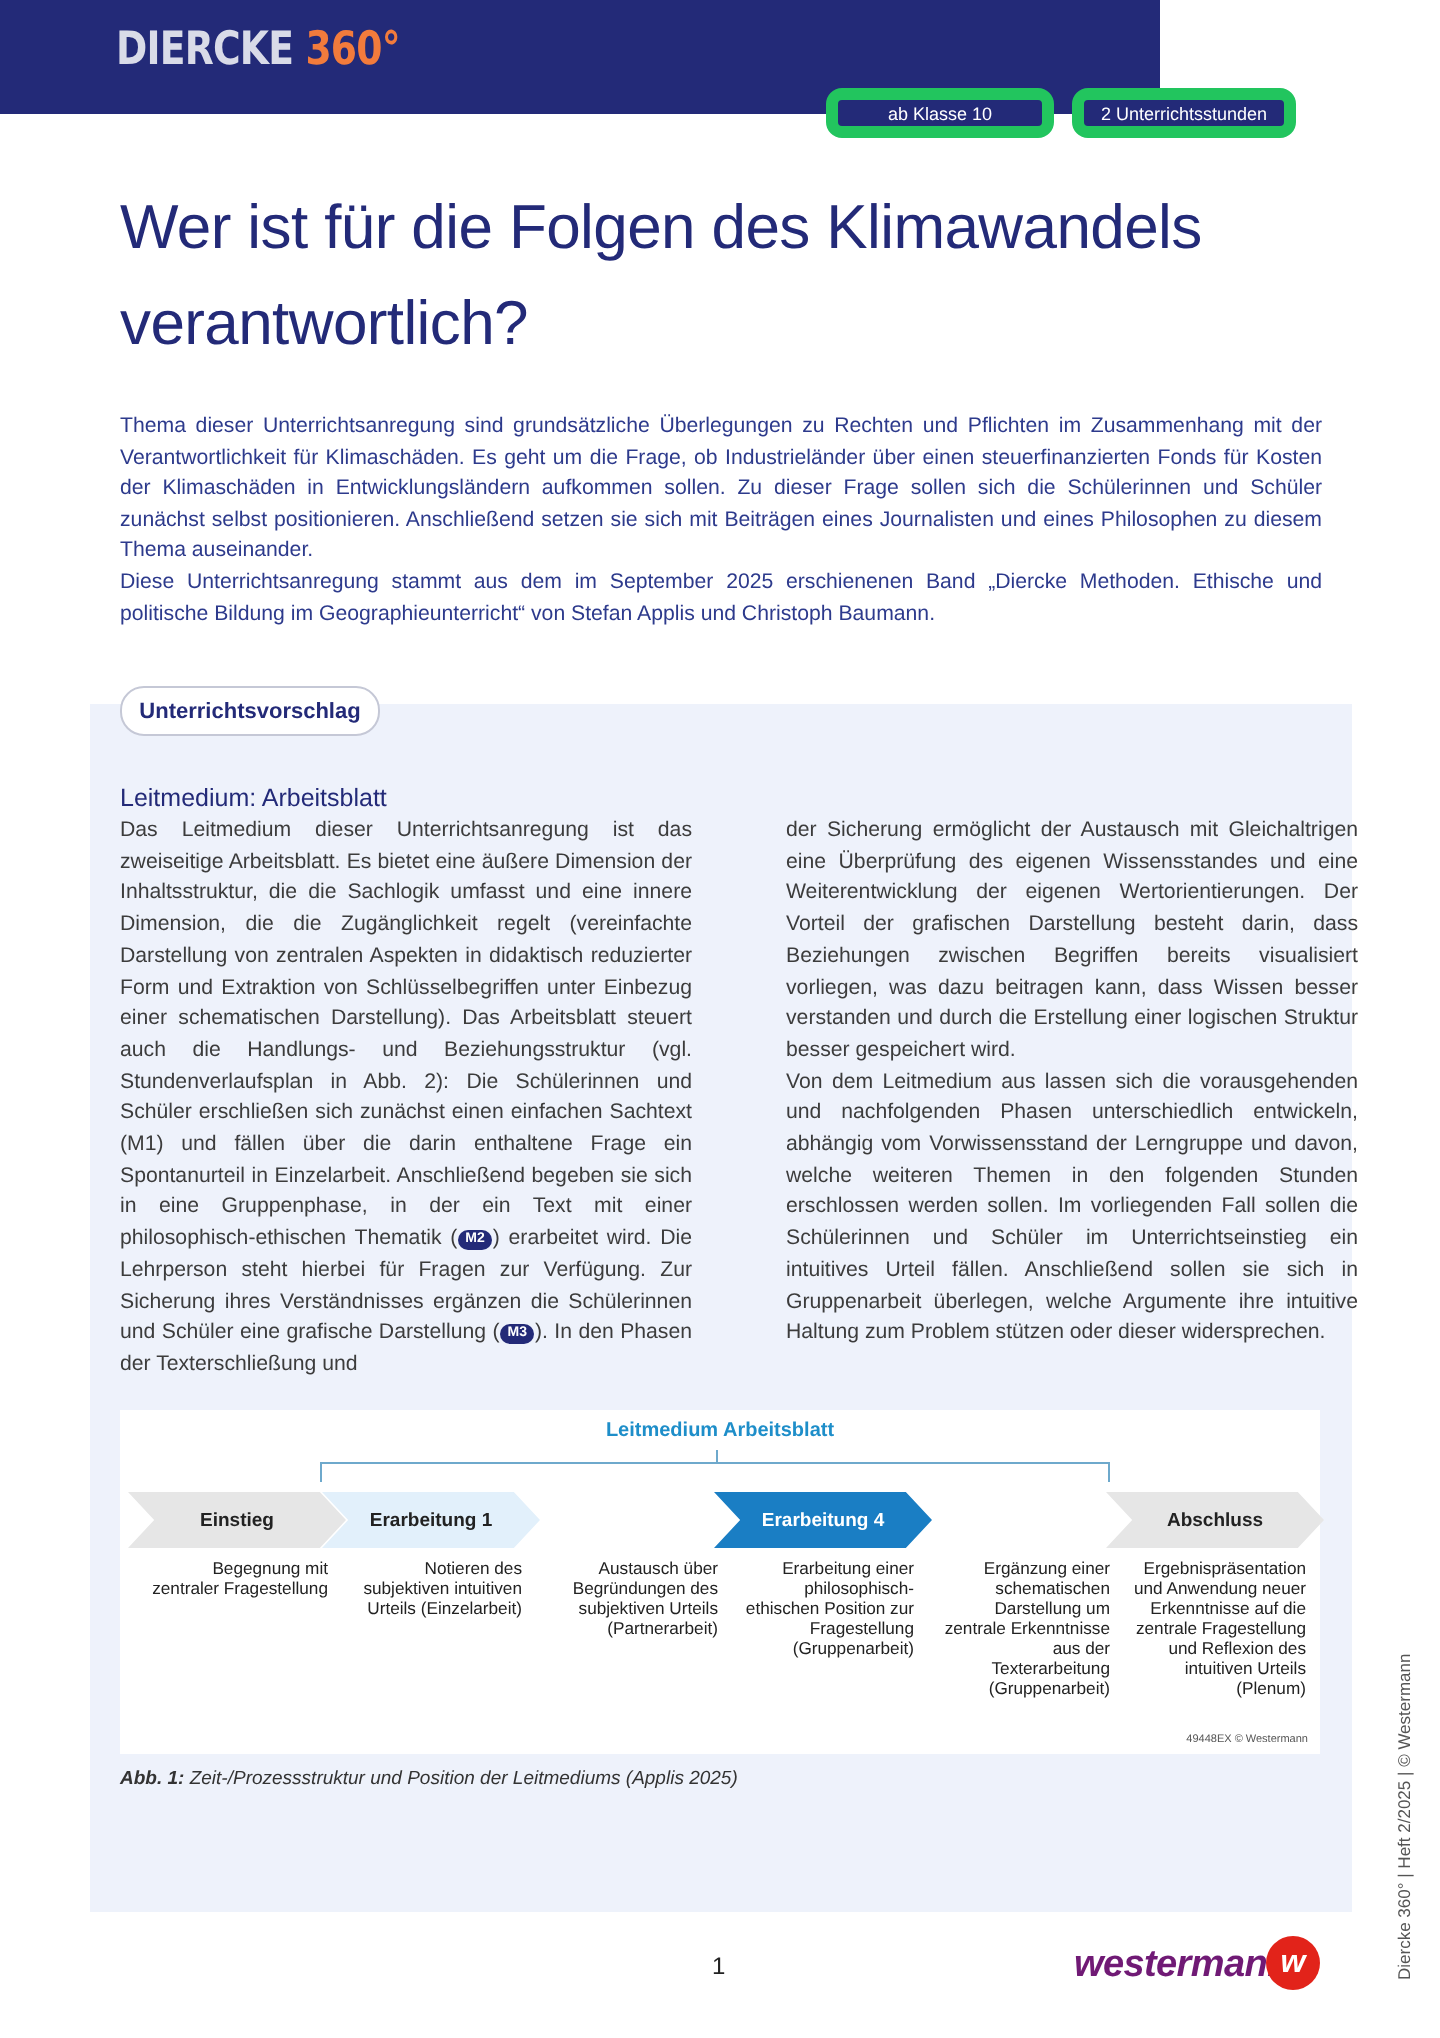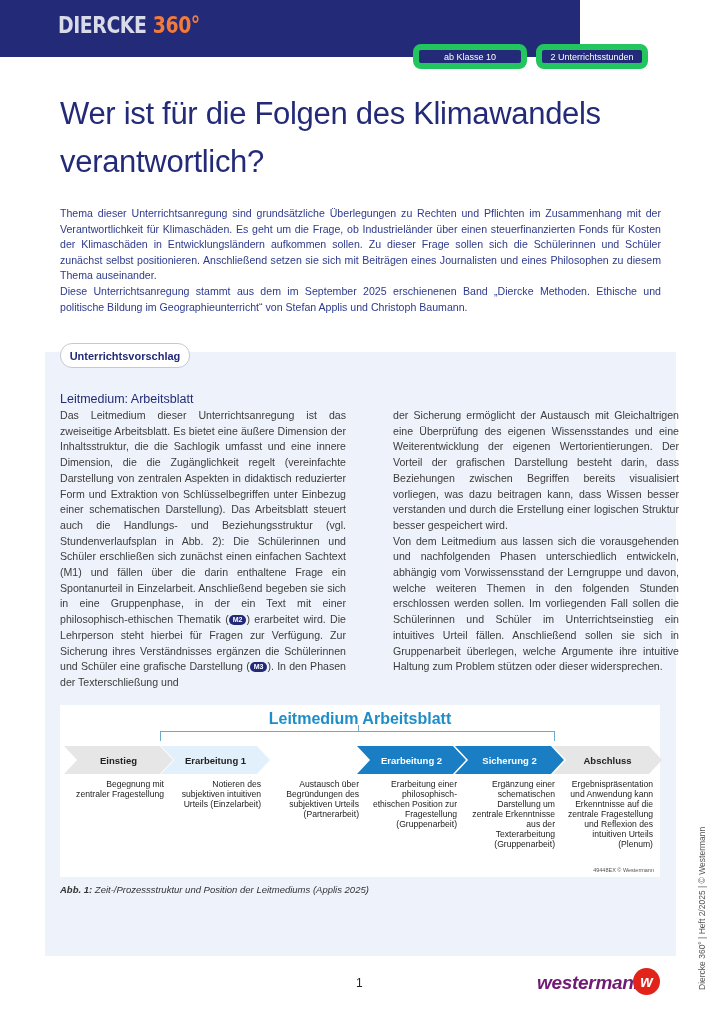--- a/index.html
+++ b/index.html
@@ -23,21 +23,21 @@
   .tag { position: absolute; left: 60px; top: 343px; width: 130px; height: 25px; background: #fff; border: 1px solid #c5c8d6; border-radius: 12px; font-size: 11px; font-weight: bold; color: #232a78; display: flex; align-items: center; justify-content: center; }
 
   .col { position: absolute; top: 393px; width: 286px; font-size: 10.6px; line-height: 15.7px; color: #3c3c3c; text-align: justify; }
   .col-left { left: 60px; top: 408px; }
   .col-right { left: 393px; top: 408px; }
   .section-heading { position: absolute; left: 60px; top: 392px; font-size: 12.5px; font-weight: normal; color: #232a78; }
   .badge { display: inline-block; background: #232a78; color: #fff; font-size: 7px; font-weight: bold; border-radius: 6px; padding: 0 4px; line-height: 10px; vertical-align: 1px; }
   .col p { margin: 0; }
 
   .figure { position: absolute; left: 60px; top: 705px; width: 600px; height: 172px; background: #ffffff; }
-  .fig-heading { position: absolute; left: 0; top: 5px; width: 600px; text-align: center; font-size: 16px; font-weight: bold; color: #1e8ec9; }
+  .fig-heading { position: absolute; left: 0; top: 5px; width: 600px; text-align: center; font-size: 10px; font-weight: bold; color: #1e8ec9; }
   .bracket { position: absolute; left: 100px; top: 26px; width: 395px; height: 10px; border: 1px solid #6ea9cc; border-bottom: none; }
   .bracket-tick { position: absolute; left: 298px; top: 20px; width: 1px; height: 7px; background: #6ea9cc; }
   .steps { position: absolute; left: 4px; top: 41px; width: 592px; height: 24px; }
   .step { position: absolute; top: 0; height: 28px; width: 109px; display: flex; align-items: center; justify-content: center; font-size: 9.5px; font-weight: bold; clip-path: polygon(0 0, 88% 0, 100% 50%, 88% 100%, 0 100%, 12% 50%); }
   .step.grey { background: #e6e6e6; color: #222; }
   .step.light { background: #e2f0fb; color: #222; }
   .step.dark { background: #1a7ec4; color: #fff; }
   .desc { position: absolute; top: 74px; width: 90px; font-size: 8.6px; line-height: 10px; color: #222; text-align: right; }
   .fig-credit { position: absolute; right: 6px; bottom: 4px; font-size: 5.5px; color: #555; }
   .caption { position: absolute; left: 60px; top: 884px; font-size: 9.5px; font-style: italic; color: #333; }
@@ -80,30 +80,29 @@
   <p>Von dem Leitmedium aus lassen sich die vorausgehenden und nachfolgenden Phasen unterschiedlich entwickeln, abhängig vom Vorwissensstand der Lerngruppe und davon, welche weiteren Themen in den folgenden Stunden erschlossen werden sollen. Im vorliegenden Fall sollen die Schülerinnen und Schüler im Unterrichtseinstieg ein intuitives Urteil fällen. Anschließend sollen sie sich in Gruppenarbeit überlegen, welche Argumente ihre intuitive Haltung zum Problem stützen oder dieser widersprechen.</p>
 </div>
 
 <div class="figure">
   <div class="fig-heading">Leitmedium Arbeitsblatt</div>
   <div class="bracket-tick"></div>
   <div class="bracket"></div>
   <div class="steps">
     <div class="step grey" style="left:0px">Einstieg</div>
     <div class="step light" style="left:97px">Erarbeitung 1</div>
-    <div class="step dark" style="left:293px">Erarbeitung 2</div>
-    <div class="step dark" style="left:391px">Sicherung 2</div>
+    <div class="step dark" style="left:293px">Erarbeitung 4</div>
     <div class="step grey" style="left:489px">Abschluss</div>
   </div>
   <div class="desc" style="left:14px">Begegnung mit zentraler Fragestellung</div>
   <div class="desc" style="left:111px">Notieren des subjektiven intuitiven Urteils (Einzelarbeit)</div>
   <div class="desc" style="left:209px">Austausch über Begründungen des subjektiven Urteils (Partnerarbeit)</div>
   <div class="desc" style="left:405px">Ergänzung einer schematischen Darstellung um zentrale Erkenntnisse aus der Texterarbeitung (Gruppenarbeit)</div>
   <div class="desc" style="left:307px">Erarbeitung einer philosophisch-ethischen Position zur Fragestellung (Gruppenarbeit)</div>
-  <div class="desc" style="left:503px">Ergebnispräsentation und Anwendung kann Erkenntnisse auf die zentrale Fragestellung und Reflexion des intuitiven Urteils (Plenum)</div>
+  <div class="desc" style="left:503px">Ergebnispräsentation und Anwendung neuer Erkenntnisse auf die zentrale Fragestellung und Reflexion des intuitiven Urteils (Plenum)</div>
   <div class="fig-credit">49448EX  © Westermann</div>
 </div>
 
 <div class="caption"><b>Abb. 1:</b><span> Zeit-/Prozessstruktur und Position der Leitmediums (Applis 2025)</span></div>
 
 <div class="page-num">1</div>
 <div class="wm">westermann</div>
 <div class="wm-logo">w</div>
 <div class="side">Diercke 360°  |  Heft 2/2025  |  © Westermann</div>
 

